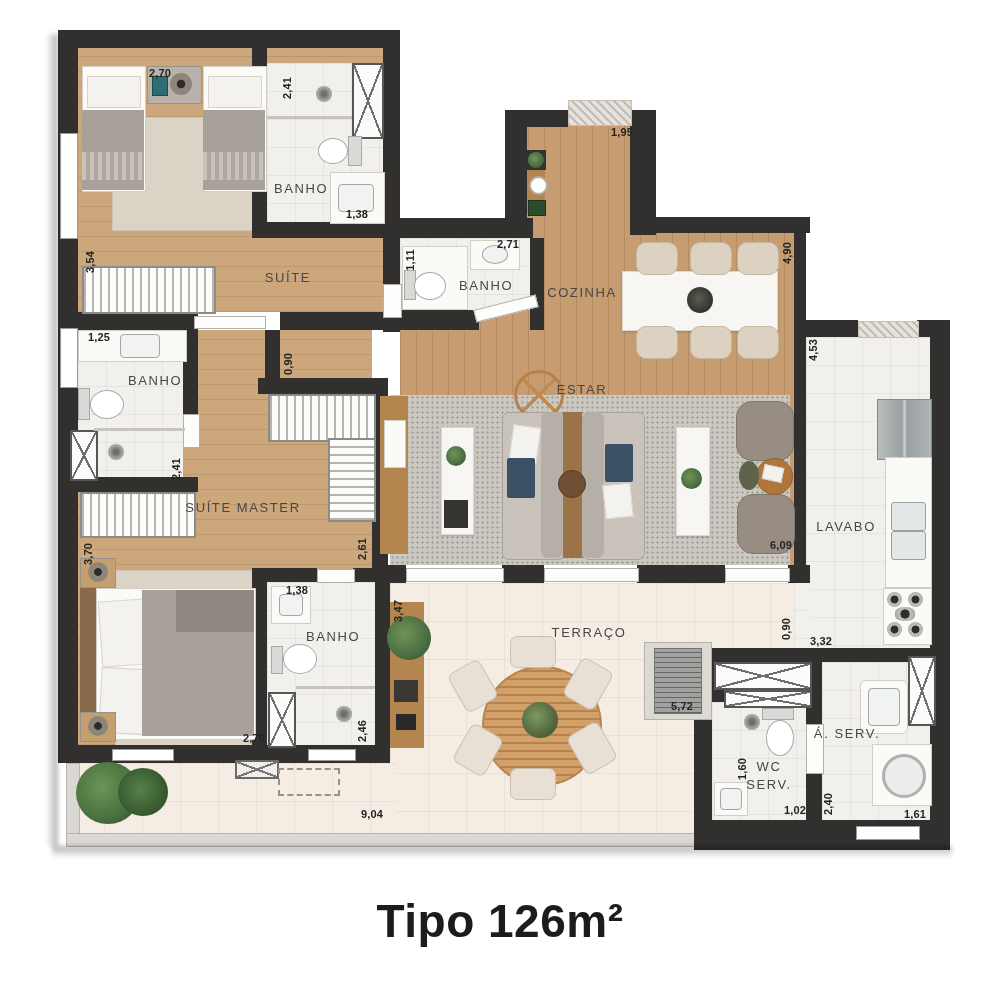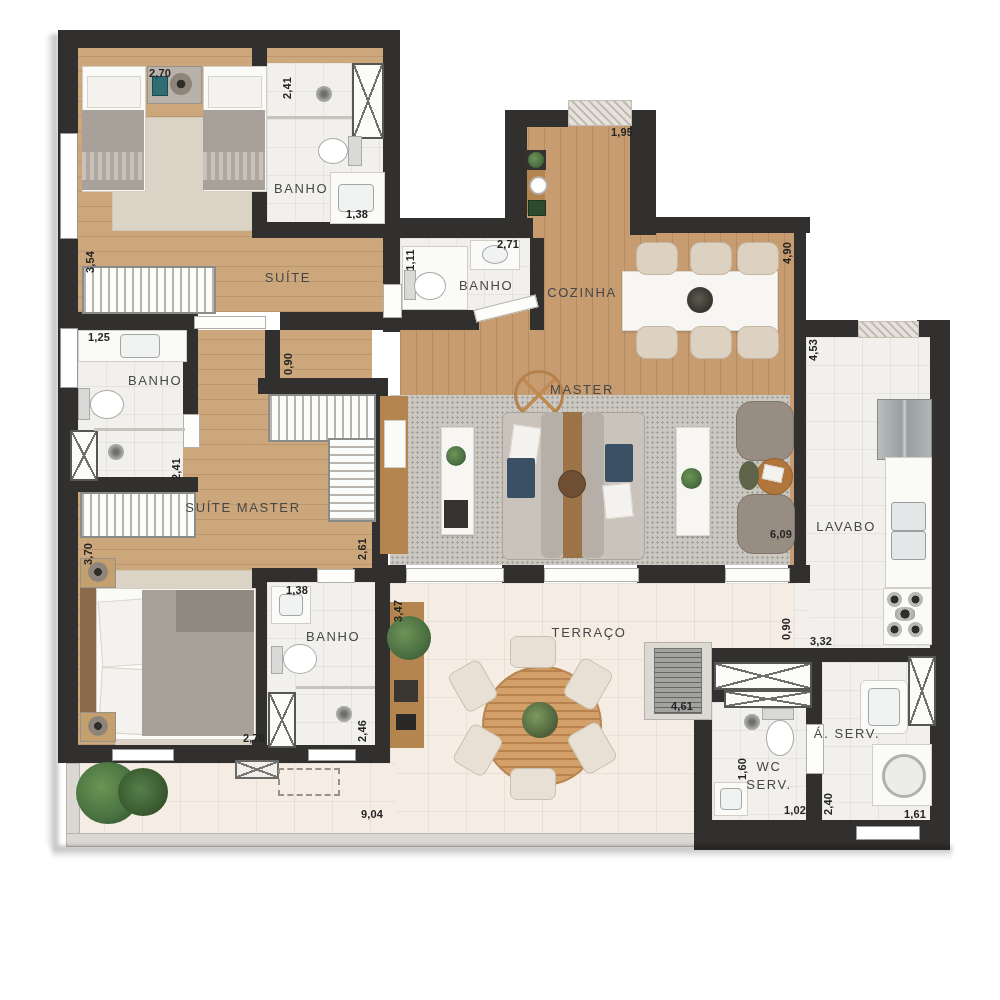--- a/index.html
+++ b/index.html
@@ -293,21 +293,21 @@
     <i class="whitef" style="left:872px;top:744px;width:58px;height:60px"></i>
     <i style="left:882px;top:754px;width:38px;height:38px;border:3px solid #b0b0b0;border-radius:50%;background:#ececea"></i>
 
     <i class="shadowL" style="left:46px;top:34px;width:12px;height:812px"></i>
     <i class="shadowB" style="left:52px;top:846px;width:900px;height:12px"></i>
 
     <em class="rl" style="left:301px;top:189px">BANHO</em>
     <em class="rl" style="left:288px;top:278px">SUÍTE</em>
     <em class="rl" style="left:486px;top:286px">BANHO</em>
     <em class="rl" style="left:582px;top:293px">COZINHA</em>
-    <em class="rl" style="left:582px;top:390px">MASTER</em>
+    <em class="rl" style="left:582px;top:390px">ESTAR</em>
     <em class="rl" style="left:155px;top:381px">BANHO</em>
     <em class="rl" style="left:243px;top:508px">SUÍTE MASTER</em>
     <em class="rl" style="left:333px;top:637px">BANHO</em>
     <em class="rl" style="left:589px;top:633px">TERRAÇO</em>
     <em class="rl" style="left:846px;top:527px">LAVABO</em>
     <em class="rl" style="left:769px;top:767px">WC</em>
     <em class="rl" style="left:769px;top:785px">SERV.</em>
     <em class="rl" style="left:847px;top:734px">Á. SERV.</em>
 
     <em class="dm" style="left:160px;top:73px">2,70</em>
@@ -321,24 +321,25 @@
     <em class="dm v" style="left:813px;top:350px">4,53</em>
     <em class="dm" style="left:99px;top:337px">1,25</em>
     <em class="dm v" style="left:288px;top:364px">0,90</em>
     <em class="dm v" style="left:176px;top:469px">2,41</em>
     <em class="dm v" style="left:88px;top:554px">3,70</em>
     <em class="dm v" style="left:362px;top:549px">2,61</em>
     <em class="dm" style="left:297px;top:590px">1,38</em>
     <em class="dm" style="left:254px;top:738px">2,70</em>
     <em class="dm v" style="left:362px;top:731px">2,46</em>
     <em class="dm v" style="left:398px;top:611px">3,47</em>
-    <em class="dm" style="left:781px;top:534px">6,09</em>
+    <em class="dm" style="left:781px;top:545px">6,09</em>
     <em class="dm" style="left:372px;top:814px">9,04</em>
-    <em class="dm" style="left:682px;top:706px">4,61</em>
+    <em class="dm" style="left:682px;top:706px">5,72</em>
     <em class="dm v" style="left:786px;top:629px">0,90</em>
     <em class="dm" style="left:821px;top:641px">3,32</em>
     <em class="dm v" style="left:742px;top:769px">1,60</em>
     <em class="dm" style="left:795px;top:810px">1,02</em>
     <em class="dm v" style="left:828px;top:804px">2,40</em>
     <em class="dm" style="left:915px;top:814px">1,61</em>
   </div>
 
+  <div class="title">Tipo 126m²</div>
 </div>
 
 </body></html>

